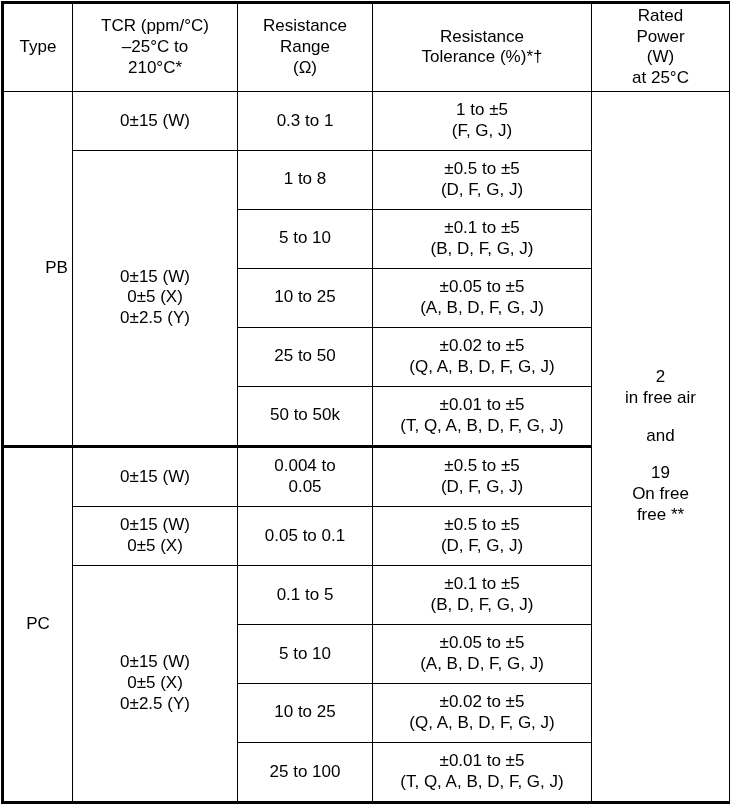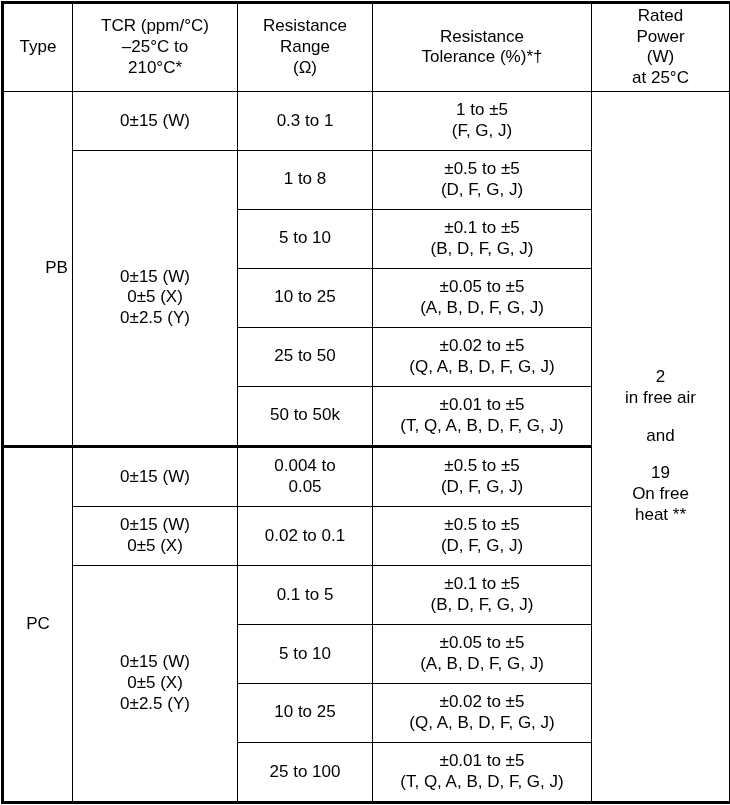--- a/index.html
+++ b/index.html
@@ -114,21 +114,21 @@
           <span class="nowrap">at 25°C</span>
         </th>
       </tr>
     </thead>
     <tbody id="spec-body">
         <tr>
           <td rowspan="6" class="type-cell col-type" style="border-bottom: 3px solid rgb(0, 0, 0); padding-left: 40px;">PB</td>
           <td rowspan="1"><span class="nowrap">0±15 (W)</span></td>
           <td><span class="nowrap">0.3 to 1</span></td>
           <td><span class="nowrap">1 to ±5</span><br><span class="nowrap">(F, G, J)</span></td>
-          <td rowspan="12" class="power-cell col-power"><span class="nowrap">2</span><br><span class="nowrap">in free air</span><span class="pw-gap"></span><span class="nowrap">and</span><span class="pw-gap"></span><span class="nowrap">19</span><br><span class="nowrap">On free</span><br><span class="nowrap">heat **</span></td>
+          <td rowspan="12" class="power-cell col-power"><span class="nowrap">2</span><br><span class="nowrap">in free air</span><span class="pw-gap"></span><span class="nowrap">and</span><span class="pw-gap"></span><span class="nowrap">19</span><br><span class="nowrap">On free</span><br><span class="nowrap">free **</span></td>
         </tr>
         <tr>
           <td rowspan="5" style="border-bottom: 3px solid rgb(0, 0, 0);"><span class="nowrap">0±15 (W)</span><br><span class="nowrap">0±5 (X)</span><br><span class="nowrap">0±2.5 (Y)</span></td>
           <td><span class="nowrap">1 to 8</span></td>
           <td><span class="nowrap">±0.5 to ±5</span><br><span class="nowrap">(D, F, G, J)</span></td>
         </tr>
         <tr>
           <td><span class="nowrap">5 to 10</span></td>
           <td><span class="nowrap">±0.1 to ±5</span><br><span class="nowrap">(B, D, F, G, J)</span></td>
         </tr>
@@ -145,21 +145,21 @@
           <td><span class="nowrap">±0.01 to ±5</span><br><span class="nowrap">(T, Q, A, B, D, F, G, J)</span></td>
         </tr>
         <tr>
           <td rowspan="6" class="type-cell col-type">PC</td>
           <td rowspan="1"><span class="nowrap">0±15 (W)</span></td>
           <td><span class="nowrap">0.004 to</span><br><span class="nowrap">0.05</span></td>
           <td><span class="nowrap">±0.5 to ±5</span><br><span class="nowrap">(D, F, G, J)</span></td>
         </tr>
         <tr>
           <td rowspan="1"><span class="nowrap">0±15 (W)</span><br><span class="nowrap">0±5 (X)</span></td>
-          <td><span class="nowrap">0.02 to 0.1</span></td>
+          <td><span class="nowrap">0.05 to 0.1</span></td>
           <td><span class="nowrap">±0.5 to ±5</span><br><span class="nowrap">(D, F, G, J)</span></td>
         </tr>
         <tr>
           <td rowspan="4"><span class="nowrap">0±15 (W)</span><br><span class="nowrap">0±5 (X)</span><br><span class="nowrap">0±2.5 (Y)</span></td>
           <td><span class="nowrap">0.1 to 5</span></td>
           <td><span class="nowrap">±0.1 to ±5</span><br><span class="nowrap">(B, D, F, G, J)</span></td>
         </tr>
         <tr>
           <td><span class="nowrap">5 to 10</span></td>
           <td><span class="nowrap">±0.05 to ±5</span><br><span class="nowrap">(A, B, D, F, G, J)</span></td>

